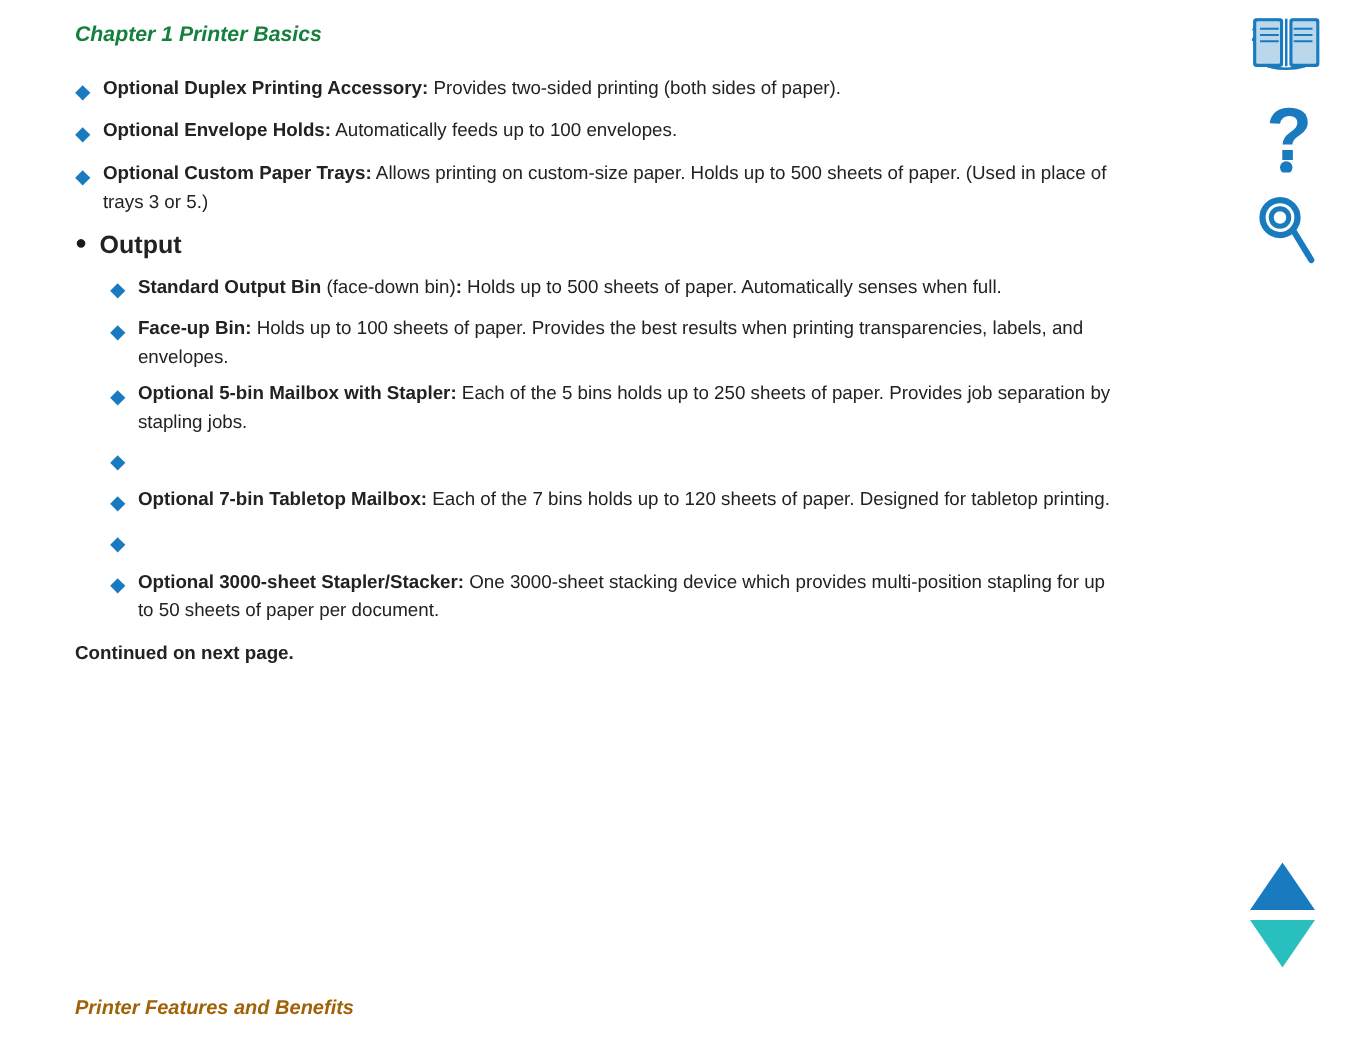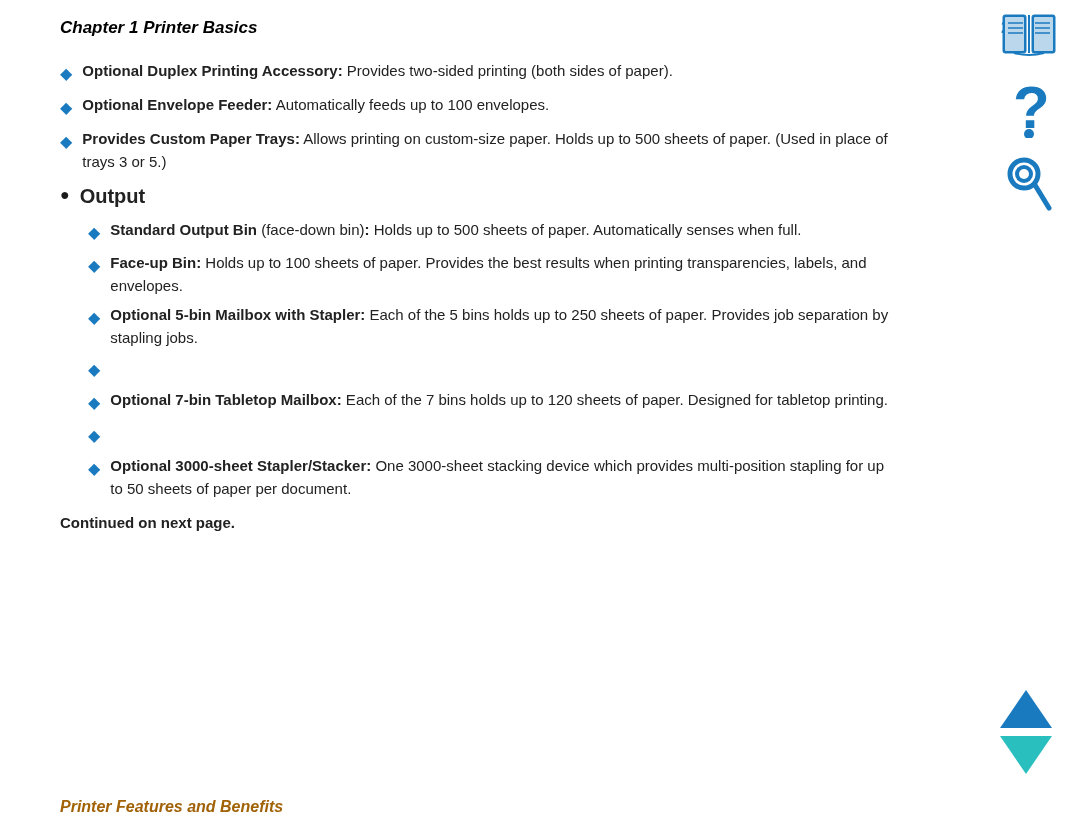--- a/index.html
+++ b/index.html
@@ -16,21 +16,21 @@
 
     
     .page-header {
       display: flex;
       justify-content: space-between;
       align-items: center;
       padding: 18px 60px 10px 60px;
       border-bottom: none;
     }
     .header-chapter {
-      color: #000000;
+      color: #15803d;
       font-style: italic;
       font-weight: bold;
       font-size: 17px;
     }
     .header-page {
       color: #1a7abf;
       font-weight: bold;
       font-size: 17px;
     }
 
@@ -175,25 +175,25 @@
 </div>
 
 <div class="content">
   <ul class="bullet-list">
     <li>
       <span class="diamond-bullet">◆</span>
       <span><strong>Optional Duplex Printing Accessory:</strong> Provides two-sided printing (both sides of paper).</span>
     </li>
     <li>
       <span class="diamond-bullet">◆</span>
-      <span><strong>Optional Envelope Feeder:</strong> Automatically feeds up to 100 envelopes.</span>
+      <span><strong>Optional Envelope Holds:</strong> Automatically feeds up to 100 envelopes.</span>
     </li>
     <li>
       <span class="diamond-bullet">◆</span>
-      <span><strong>Provides Custom Paper Trays:</strong> Allows printing on custom-size paper. Holds up to 500 sheets of paper. (Used in place of trays 3 or 5.)</span>
+      <span><strong>Optional Custom Paper Trays:</strong> Allows printing on custom-size paper. Holds up to 500 sheets of paper. (Used in place of trays 3 or 5.)</span>
     </li>
   </ul>
 
   <div class="output-section">
     <ul class="bullet-list">
       <li>
         <span class="circle-bullet">●</span>
         <span class="output-label">Output</span>
       </li>
     </ul>

